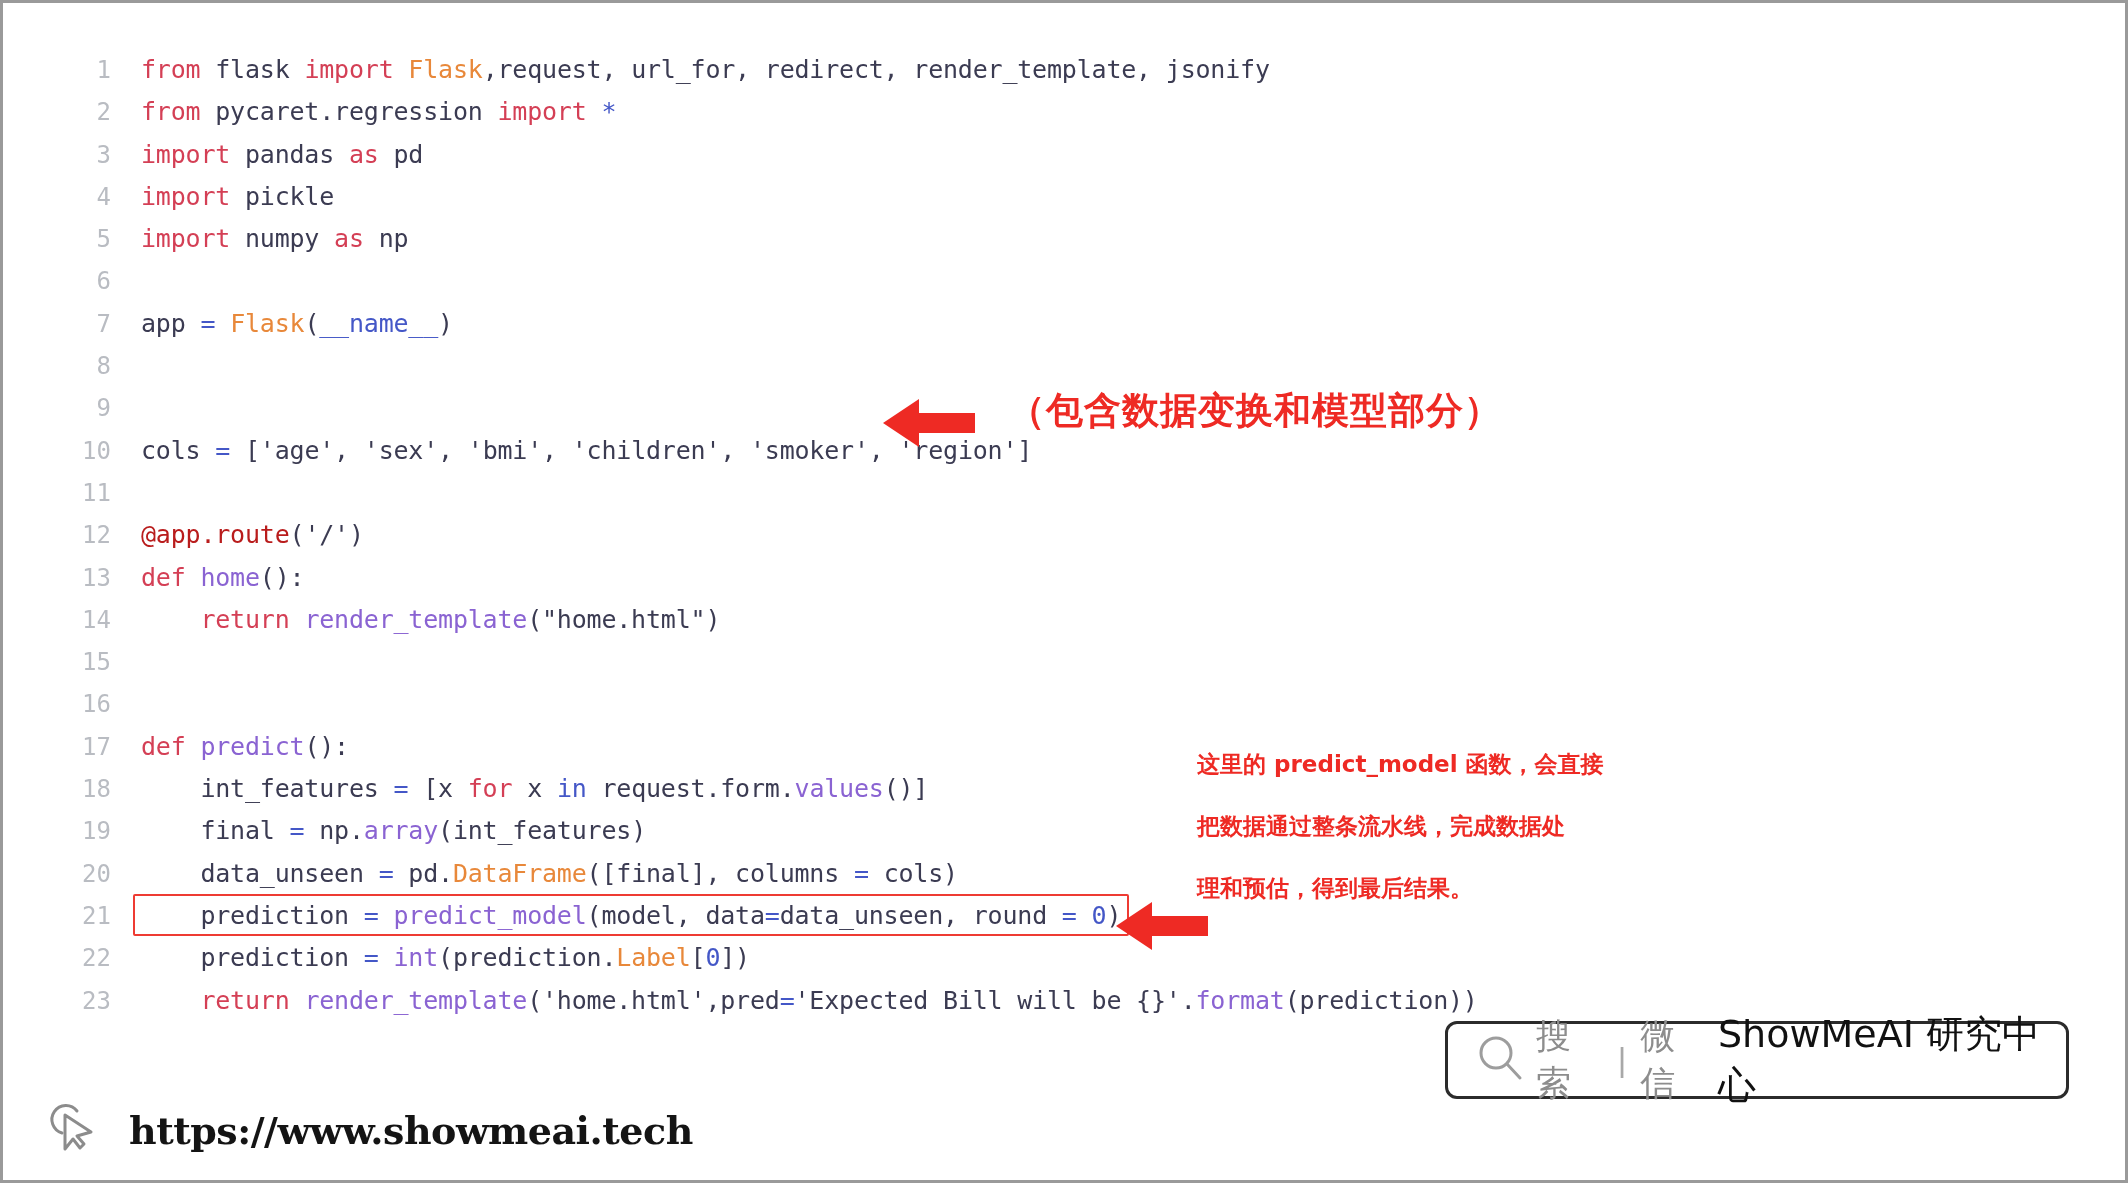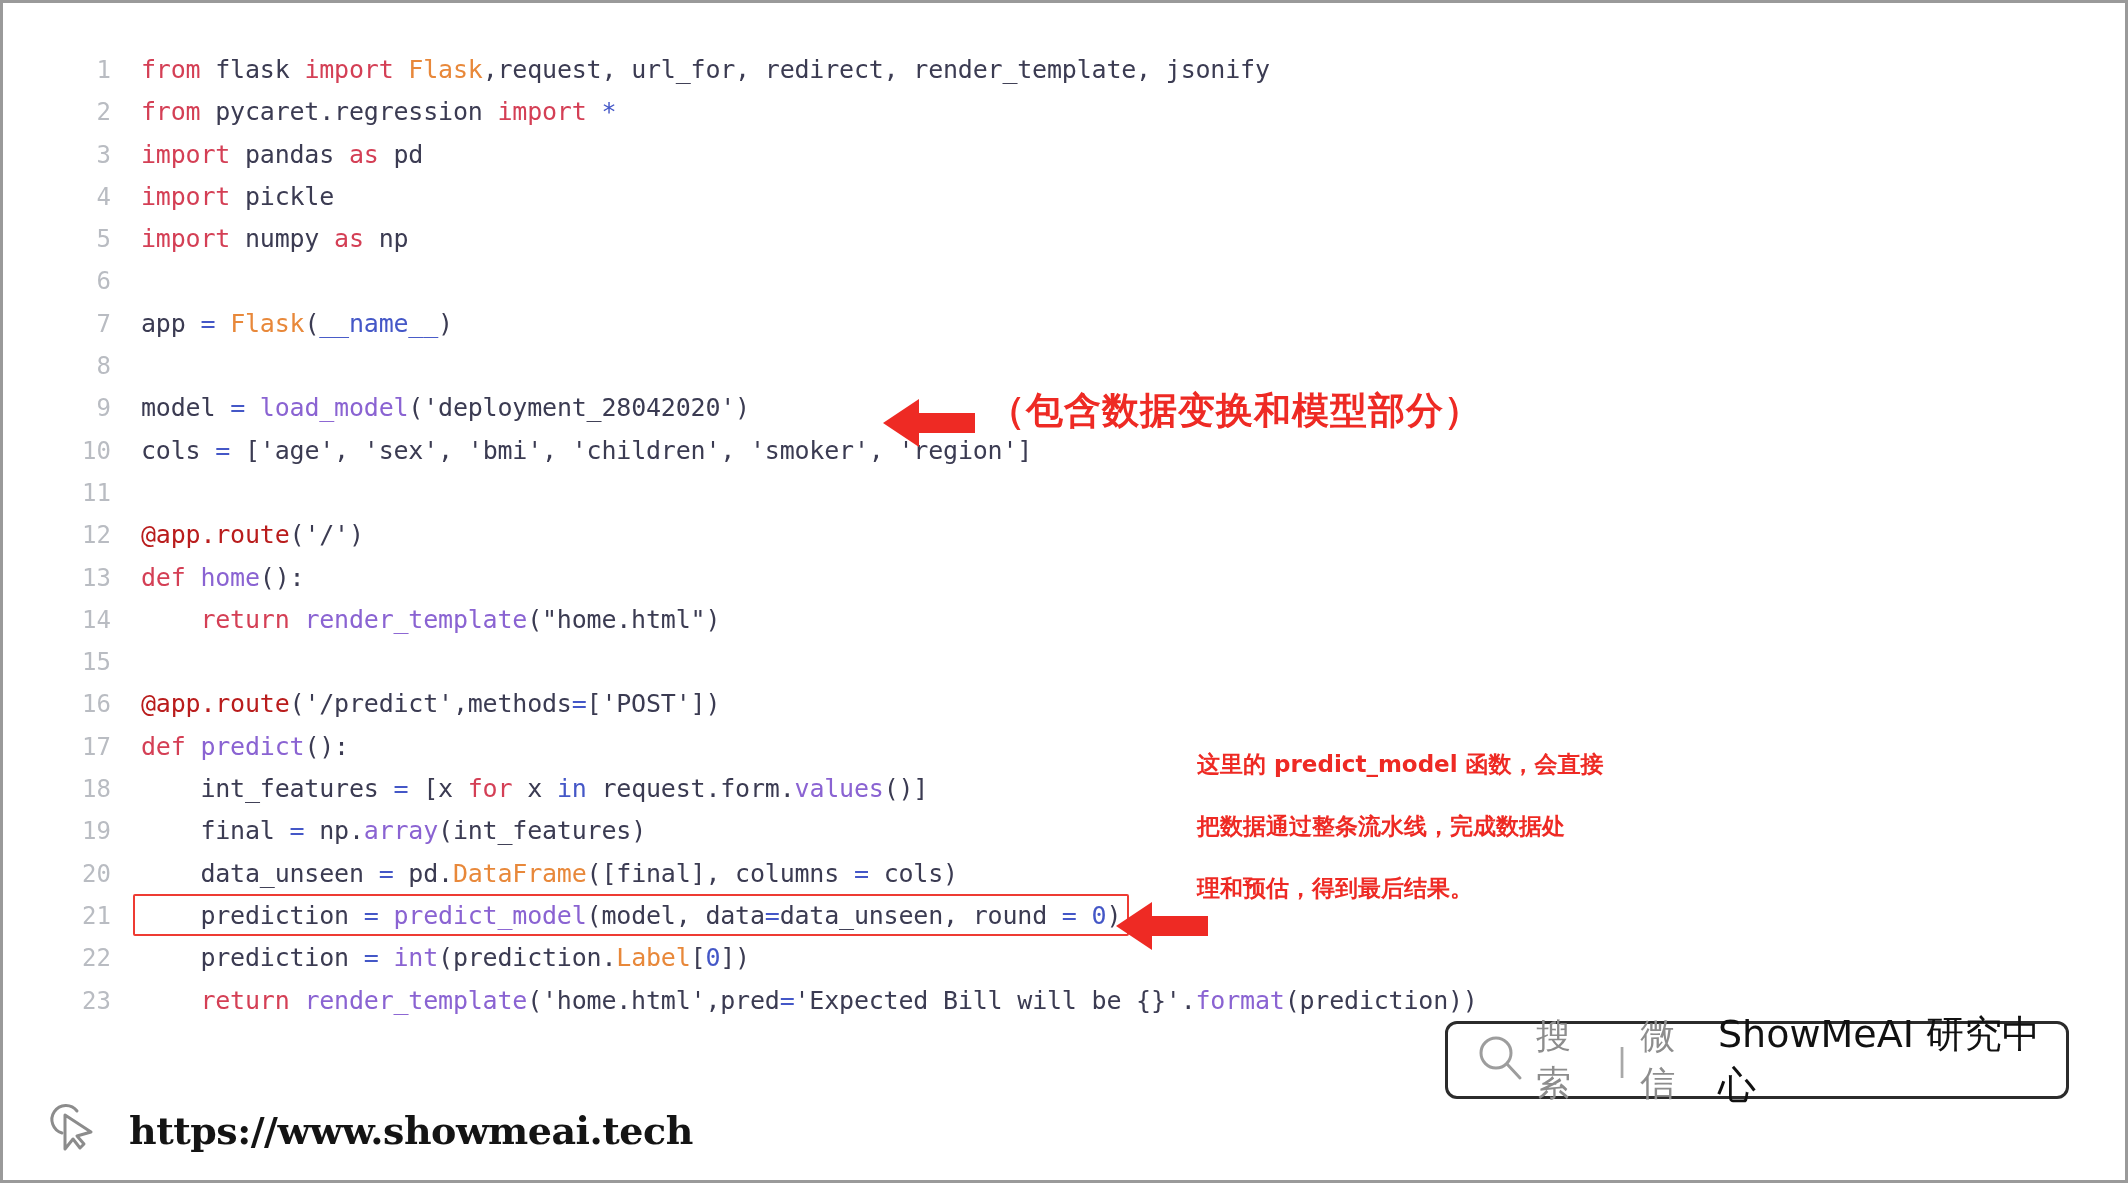--- a/index.html
+++ b/index.html
@@ -92,21 +92,21 @@
     color: #ee2a24;
     font-family: "DejaVu Sans", "Liberation Sans", sans-serif;
     font-weight: bold;
   }
   #anno-1 {
     left: 985px;
     top: 380px;
     font-size: 37px;
     line-height: 56px;
   }
-  #anno-1 .l2 { letter-spacing: 1px; }
+  #anno-1 .l2 { letter-spacing: 1px; margin-left: 20px; }
   #anno-2 {
     left: 1194px;
     top: 730px;
     font-size: 23px;
     line-height: 62px;
   }
 
   
   #search-badge {
     position: absolute;
@@ -201,21 +201,20 @@
       <span class="code-text"><span class="plain">app</span> <span class="op">=</span> <span class="cls">Flask</span><span class="plain">(</span><span class="selfish">__name__</span><span class="plain">)</span></span>
     </div>
 
     <div class="code-line">
       <span class="ln">8</span>
       <span class="code-text"></span>
     </div>
 
     <div class="code-line">
       <span class="ln">9</span>
-      <span class="code-text"><span class="plain">model</span> <span class="op">=</span> <span class="fn">load_model</span><span class="plain">(</span><span class="str">'deployment_28042020'</span><span class="plain">)</span></span>
     </div>
 
     <div class="code-line">
       <span class="ln">10</span>
       <span class="code-text"><span class="plain">cols</span> <span class="op">=</span> <span class="plain">[</span><span class="str">'age'</span><span class="plain">, </span><span class="str">'sex'</span><span class="plain">, </span><span class="str">'bmi'</span><span class="plain">, </span><span class="str">'children'</span><span class="plain">, </span><span class="str">'smoker'</span><span class="plain">, </span><span class="str">'region'</span><span class="plain">]</span></span>
     </div>
 
     <div class="code-line">
       <span class="ln">11</span>
       <span class="code-text"></span>
@@ -236,21 +235,20 @@
       <span class="code-text"><span class="plain">    </span><span class="kw">return</span> <span class="fn">render_template</span><span class="plain">(</span><span class="str">"home.html"</span><span class="plain">)</span></span>
     </div>
 
     <div class="code-line">
       <span class="ln">15</span>
       <span class="code-text"></span>
     </div>
 
     <div class="code-line">
       <span class="ln">16</span>
-      <span class="code-text"><span class="dec">@app.route</span><span class="plain">(</span><span class="str">'/predict'</span><span class="plain">,methods</span><span class="op">=</span><span class="plain">[</span><span class="str">'POST'</span><span class="plain">])</span></span>
     </div>
 
     <div class="code-line">
       <span class="ln">17</span>
       <span class="code-text"><span class="kw">def</span> <span class="fn">predict</span><span class="plain">():</span></span>
     </div>
 
     <div class="code-line">
       <span class="ln">18</span>
       <span class="code-text"><span class="plain">    int_features </span><span class="op">=</span> <span class="plain">[x </span><span class="kw">for</span> <span class="plain">x </span><span class="op">in</span> <span class="plain">request.form.</span><span class="fn">values</span><span class="plain">()]</span></span>

